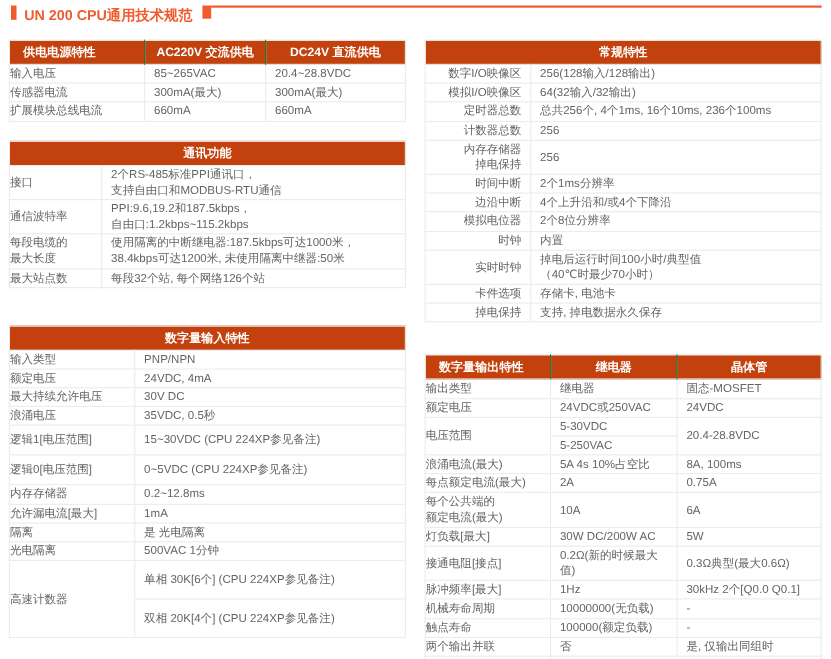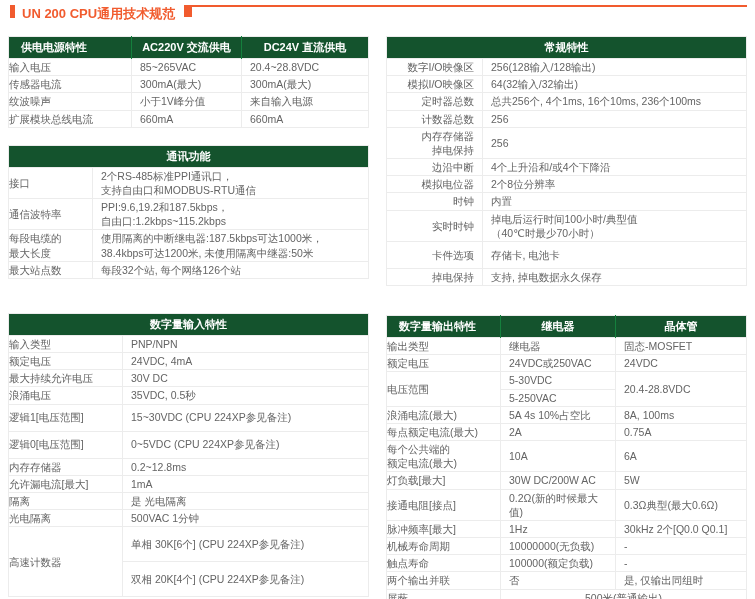--- a/index.html
+++ b/index.html
@@ -16,21 +16,21 @@
   .title-text { font-size:13px; font-weight:bold; color:#F15B2E; white-space:nowrap; }
   .title-block { width:8px; height:12px; background:#F15B2E; margin-left:9px; flex:0 0 auto; }
   .title-line { flex:1 1 auto; height:2px; background:#F15B2E; }
   
   .col-left  { position:absolute; left:8px;   top:36px; width:361px; }
   .col-right { position:absolute; left:386px; top:36px; width:361px; }
   
   table.spec { width:100%; border-collapse:collapse; table-layout:fixed;
     font-size:10.5px; color:#646464; border:1px solid #ececec; }
   table.spec th {
-    background:#14532d; color:#ffffff; font-size:11px; font-weight:bold;
+    background:#c2410c; color:#ffffff; font-size:11px; font-weight:bold;
     padding:3px 8px; height:19px; text-align:center;margin-left:28px;
   }
   table.spec th + th { border-left:1px solid #15803d; }
   table.spec th.th-left { text-align:left; padding-left:12px; }
   table.spec td {
     border:1px solid #ececec; padding:1px 8px; vertical-align:middle;
     line-height:1.35; white-space:pre-line; height:15px; overflow:hidden;
   }
   table.spec td.label { padding-left:0; }
   table.spec td.span-center { text-align:center; }
@@ -82,25 +82,20 @@
           <td class="label">输入电压</td>
           <td>85~265VAC</td>
           <td>20.4~28.8VDC</td>
         </tr>
         <tr>
           <td class="label">传感器电流</td>
           <td>300mA(最大)</td>
           <td>300mA(最大)</td>
         </tr>
         <tr>
-          <td class="label">纹波噪声</td>
-          <td>小于1V峰分值</td>
-          <td>来自输入电源</td>
-        </tr>
-        <tr>
           <td class="label">扩展模块总线电流</td>
           <td>660mA</td>
           <td>660mA</td>
         </tr>
       </tbody>
   </table>
 
   <table class="spec t-comm">
     <colgroup>
         <col style="width:84px">
@@ -226,20 +221,24 @@
         <tr>
           <td class="label">计数器总数</td>
           <td>256</td>
         </tr>
         <tr>
           <td class="label">内存存储器
 掉电保持</td>
           <td>256</td>
         </tr>
         <tr>
+          <td class="label">时间中断</td>
+          <td>2个1ms分辨率</td>
+        </tr>
+        <tr>
           <td class="label">边沿中断</td>
           <td>4个上升沿和/或4个下降沿</td>
         </tr>
         <tr>
           <td class="label">模拟电位器</td>
           <td>2个8位分辨率</td>
         </tr>
         <tr>
           <td class="label">时钟</td>
           <td>内置</td>

